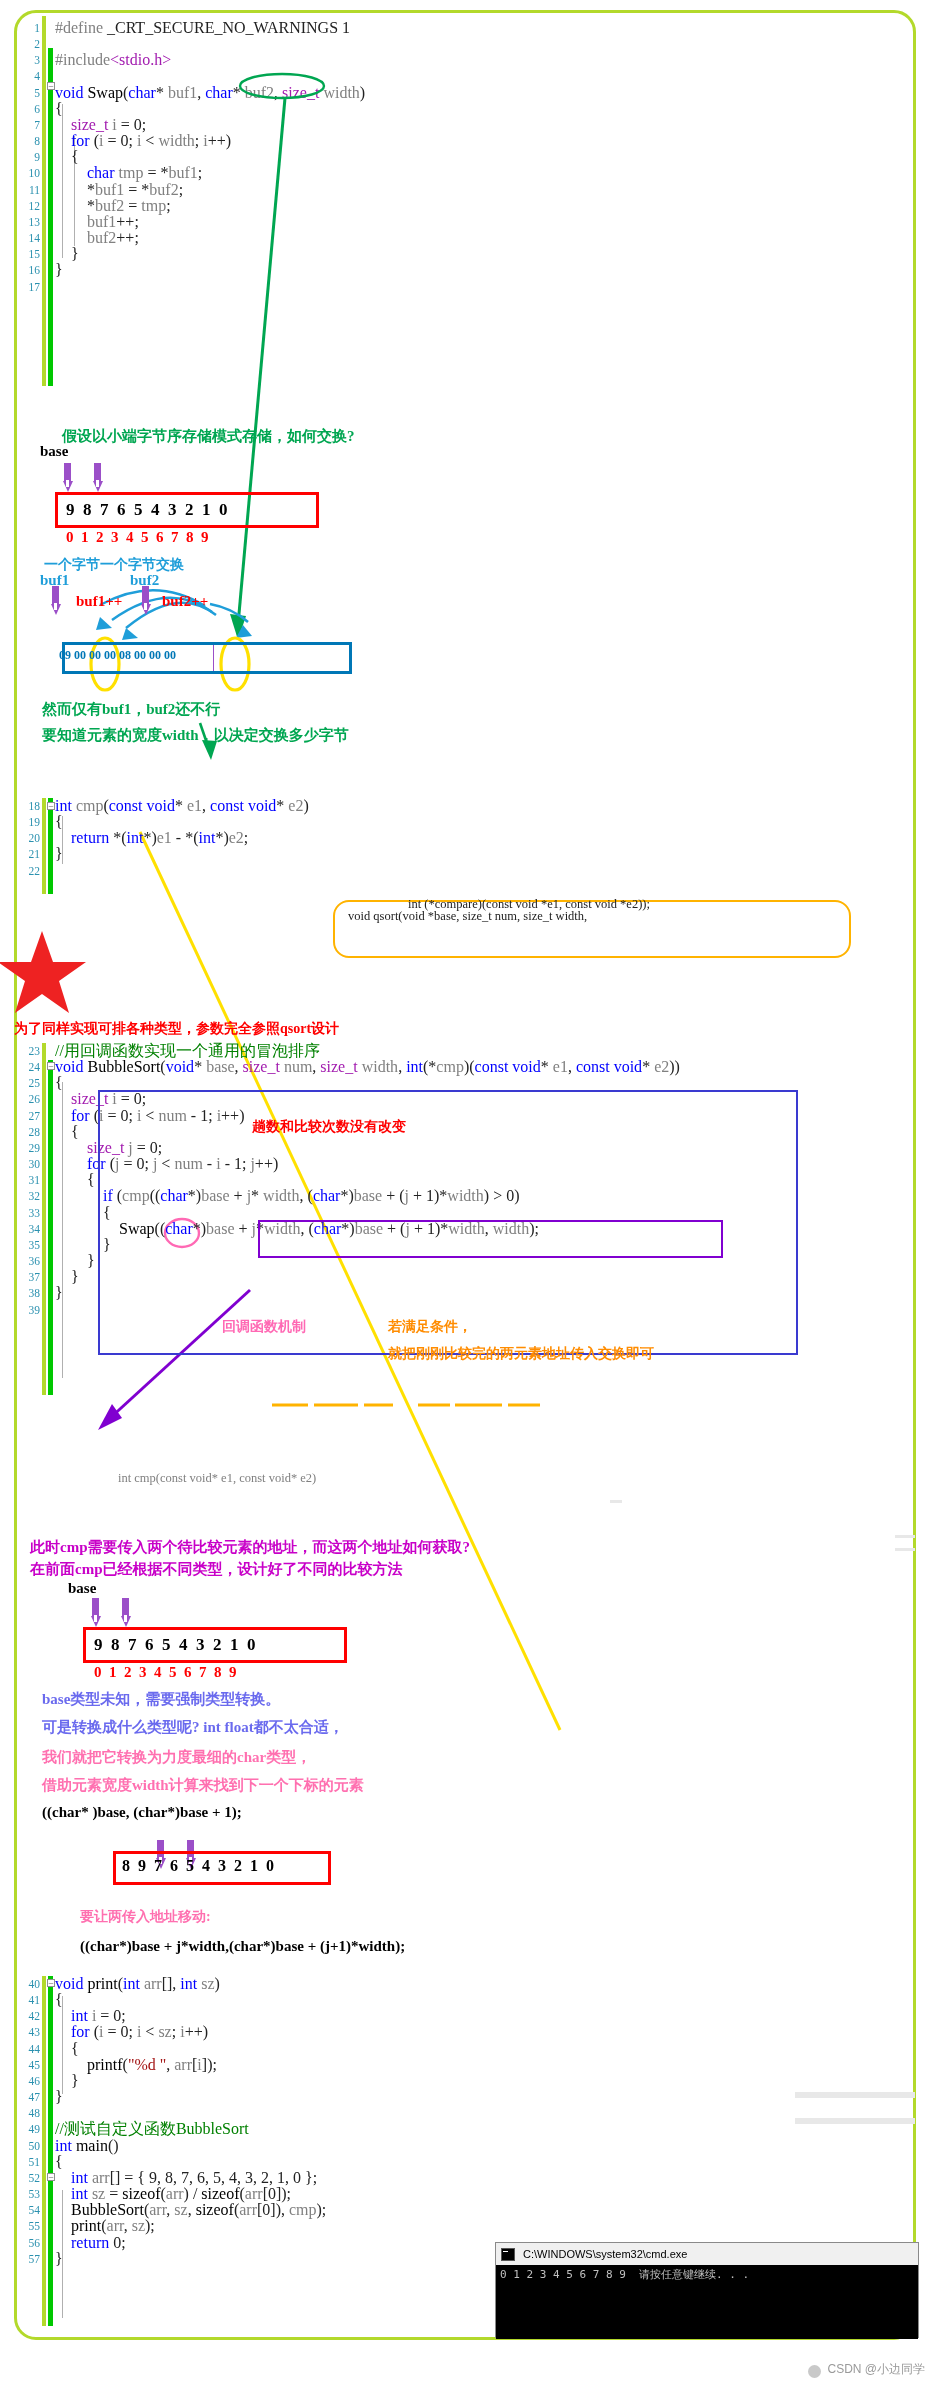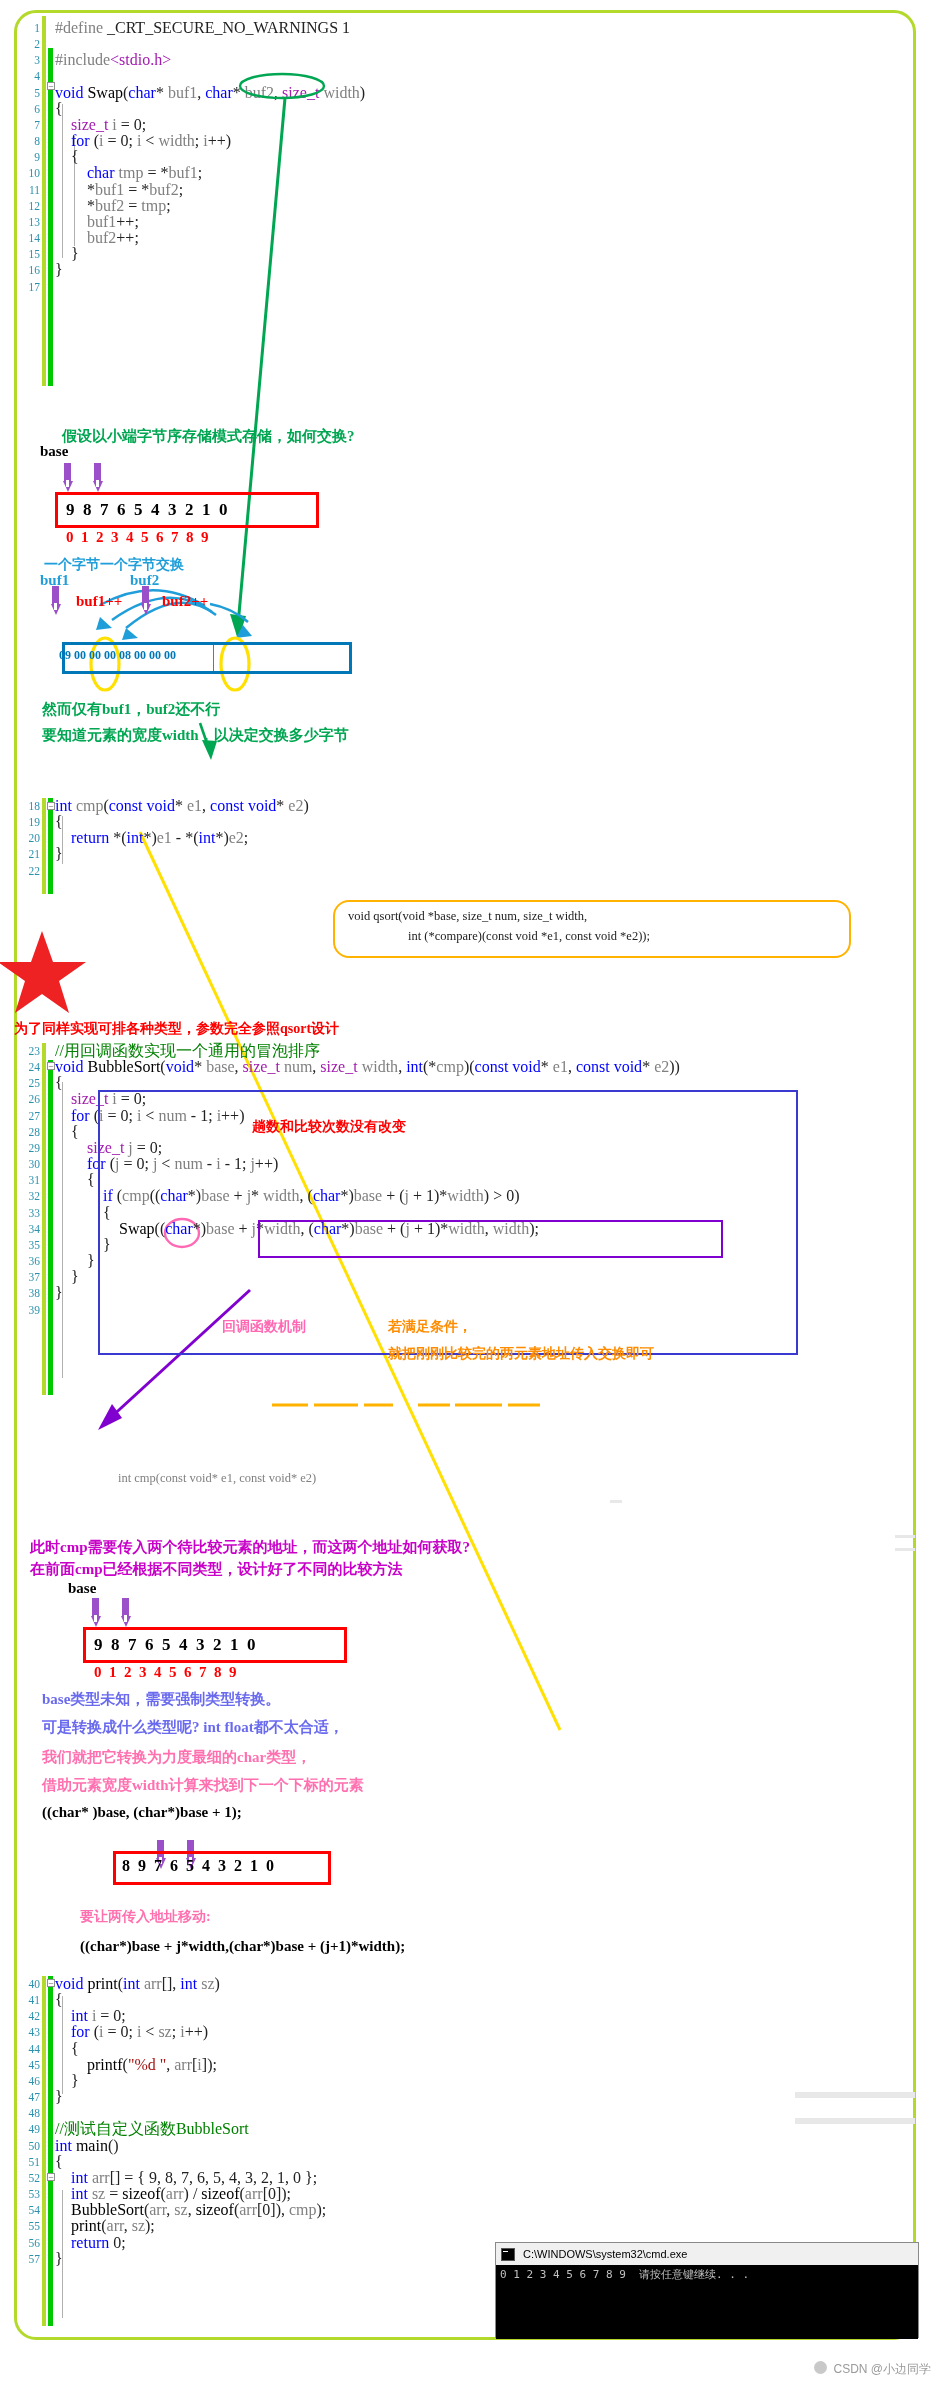--- a/index.html
+++ b/index.html
@@ -134,23 +134,23 @@
     content:""; position:absolute; left:1px; top:2px; width:5px;height:1.5px;background:#fff;
   }
   .cmdbody {
     background:#000; color:#c0c0c0;
     font-family:"DejaVu Sans Mono","Liberation Mono",monospace;
     font-size:11px; padding:3px 4px; line-height:14px; white-space:pre;
   }
 
   
   .csdn {
-    position:absolute; right:8px; bottom:6px;
+    position:absolute; right:14px; bottom:6px;
     font-family:"Liberation Sans","DejaVu Sans",sans-serif;
-    font-size:12px; color:#9a9a9a; display:flex; align-items:flex-start; gap:6px;
+    font-size:12px; color:#9a9a9a; display:flex; align-items:flex-end; gap:6px;
   }
   .csdn-dot {
     width:13px;height:13px;border-radius:50%;background:#c9c9c9;
     display:inline-block;
   }
   .scrollmark { position:absolute; background:#e8e8e8; }
 </style>
 </head>
 <body>
 
@@ -291,21 +291,21 @@
 21
 22</div>
   <div class="code" id="code2" style="left:55px; top:798px;"><span class="kw">int</span> <span class="id">cmp</span>(<span class="kw">const</span> <span class="kw">void</span>* <span class="id">e1</span>, <span class="kw">const</span> <span class="kw">void</span>* <span class="id">e2</span>)
 {
     <span class="kw">return</span> *(<span class="kw">int</span>*)<span class="id">e1</span> - *(<span class="kw">int</span>*)<span class="id">e2</span>;
 }
 &nbsp;</div>
 
   <div class="obox" style="left:333px; top:900px; width:518px; height:58px;"></div>
   <div class="code" style="left:348px; top:908px; font-size:12.5px;"><span>void qsort(void *base, size_t num, size_t width,</span></div>
-  <div class="code" style="left:408px; top:928px; font-size:12.5px;"><span>int (*compare)(const void *e1, const void *e2));</span></div>
+  <div class="code" style="left:408px; top:896px; font-size:12.5px;"><span>int (*compare)(const void *e1, const void *e2));</span></div>
 
   <div class="ann red" style="left:14px; top:1020px; font-size:14px;">为了同样实现可排各种类型，参数完全参照qsort设计</div>
 
   <div class="ltgreenbar" style="left:42px; top:1043px; height:352px;"></div>
   <div class="greenbar" style="left:48px; top:1060px; height:335px;"></div>
   <div class="foldbox" style="left:47px; top:1062px;">–</div>
   <div class="foldline" style="left:62px; top:1082px; height:296px;"></div>
 
   <div class="gutter" id="gut3" style="left:14px; top:1043px;">23
 24

